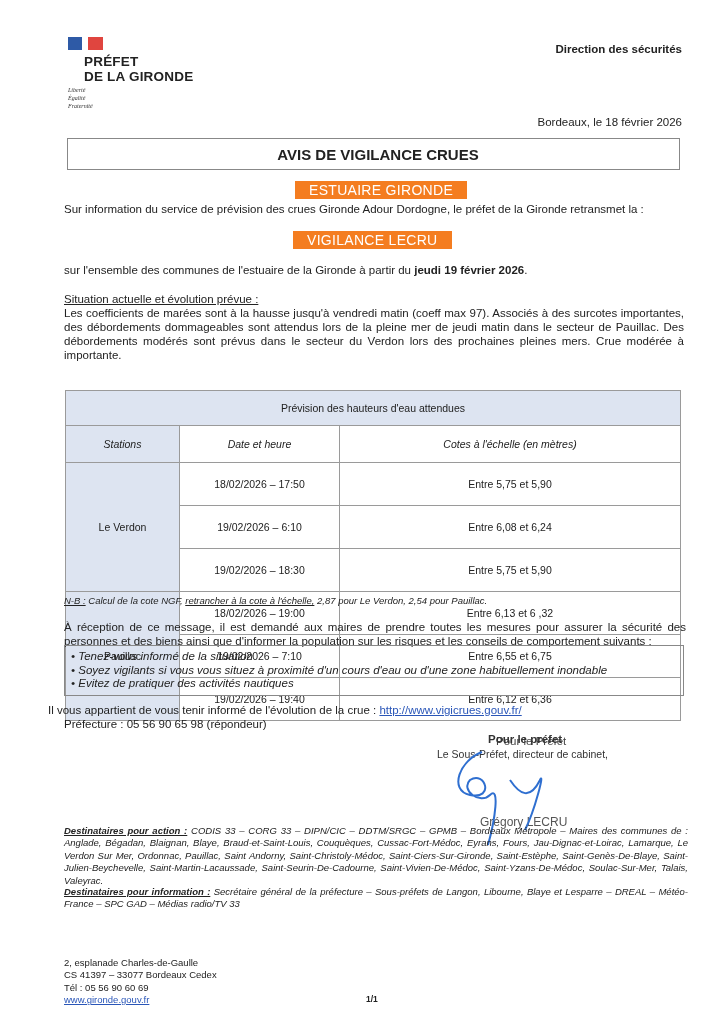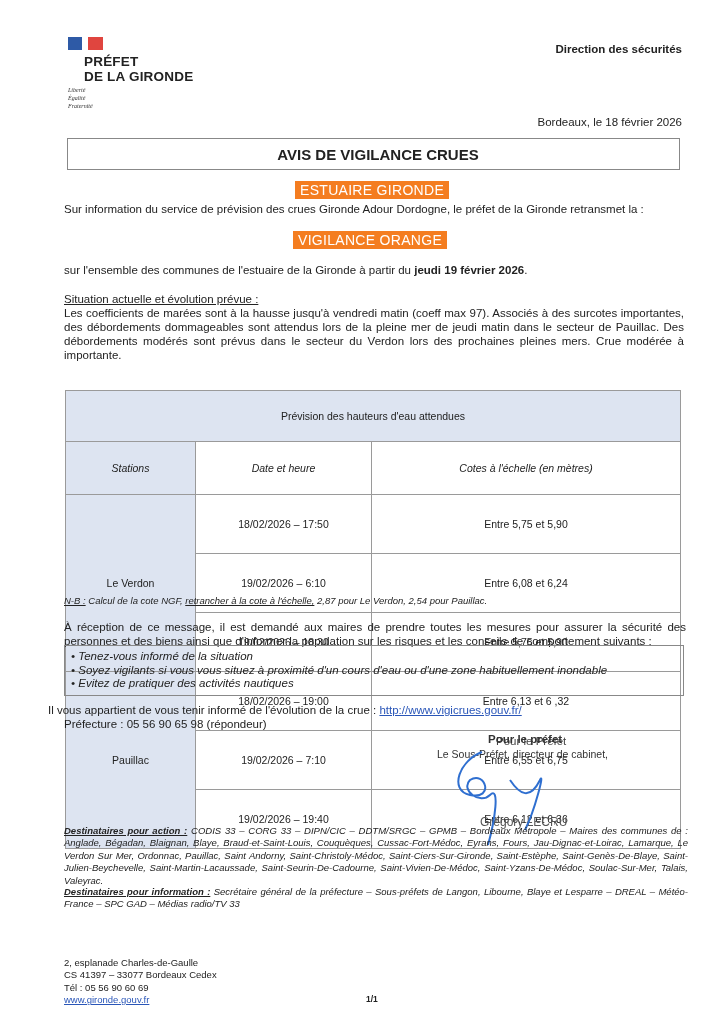--- a/index.html
+++ b/index.html
@@ -16,34 +16,34 @@
   .motto { left: 68px; top: 86px; font-family: "Liberation Serif", serif; font-style: italic; font-size: 6px; line-height: 8px; color: #333; }
 
   
   .header-right { right: 42px; top: 42px; text-align: right; font-weight: bold; font-size: 11.5px; line-height: 14.5px; color: #222; }
   .date-line { right: 42px; top: 116px; font-size: 11.5px; color: #222; }
 
   
   .title-box { left: 67px; top: 138px; width: 613px; height: 32px; border: 1px solid #888; box-sizing: border-box;
                display: flex; align-items: center; justify-content: center; font-weight: bold; font-size: 15px; color: #222; padding-left: 9px; }
 
-  .orange-tag { background: #f47d20; color: #fff; font-size: 14px; padding: 1px 5px; letter-spacing: 0.3px; }
+  .orange-tag { background: #f47d20; color: #fff; font-size: 14px; padding: 1px 14px; letter-spacing: 0.3px; }
   .tag1 { left: 295px; top: 181px; }
   .tag2 { left: 293px; top: 231px; }
 
   .p { font-size: 11.5px; line-height: 14px; color: #222; }
   .intro { left: 64px; top: 202px; width: 620px; }
   .scope { left: 64px; top: 263px; }
   .sit-title { left: 64px; top: 292px; text-decoration: underline; }
   .sit-title span { text-decoration: none; }
   .sit-body { left: 64px; top: 306px; width: 620px; text-align: justify; }
 
   
   .fc-table { left: 65px; top: 390px; width: 616px; border-collapse: collapse; font-size: 10.5px; color: #222; }
-  .fc-table td, .fc-table th { border: 1px solid #9a9a9a; text-align: center; font-weight: normal; padding: 16px; }
+  .fc-table td, .fc-table th { border: 1px solid #9a9a9a; text-align: center; font-weight: normal; padding: 8px; }
   .fc-table .cap { background: #dde4f1; height: 18px; }
   .fc-table .hdr { background: #dde4f1; height: 20px; font-style: italic; }
   .fc-table .hdr-white { background: #fff; font-style: italic; }
   .fc-table .station { background: #dde4f1; width: 97px; }
   .fc-table .dt { width: 143px; height: 26px; }
   .nb { left: 64px; top: 595px; font-size: 9.5px; font-style: italic; color: #222; }
   .u { text-decoration: underline; }
 
   .recept { left: 64px; top: 620px; width: 622px; text-align: justify; }
   .advice-box { left: 64px; top: 645px; width: 620px; border: 1px solid #888; box-sizing: border-box; padding: 4px 6px; font-size: 11.5px; line-height: 13.6px; font-style: italic; }
@@ -90,21 +90,21 @@
   <div>Direction des sécurités</div>
 </div>
 <div class="abs date-line">Bordeaux, le 18 février 2026</div>
 
 <div class="abs title-box">
   <span>AVIS DE VIGILANCE CRUES</span>
 </div>
 
 <div class="abs orange-tag tag1">ESTUAIRE GIRONDE</div>
 <div class="abs p intro">Sur information du service de prévision des crues Gironde Adour Dordogne, le préfet de la Gironde retransmet la :</div>
-<div class="abs orange-tag tag2">VIGILANCE ORANGE</div>
+<div class="abs orange-tag tag2">VIGILANCE LECRU</div>
 
 <div class="abs p scope"><span>sur l'ensemble des communes de l'estuaire de la Gironde à partir du </span><b>jeudi 19 février 2026</b><span>.</span></div>
 
 <div class="abs p sit-title"><span style="text-decoration:underline">Situation actuelle et évolution prévue</span><span> :</span></div>
 <div class="abs p sit-body">Les coefficients de marées sont à la hausse jusqu'à vendredi matin (coeff max 97). Associés à des surcotes importantes, des débordements dommageables sont attendus lors de la pleine mer de jeudi matin dans le secteur de Pauillac. Des débordements modérés sont prévus dans le secteur du Verdon lors des prochaines pleines mers. Crue modérée à importante.</div>
 
 <table class="abs fc-table">
   <tbody>
       <tr>
     <td colspan="3" class="cap">Prévision des hauteurs d'eau attendues</td>

